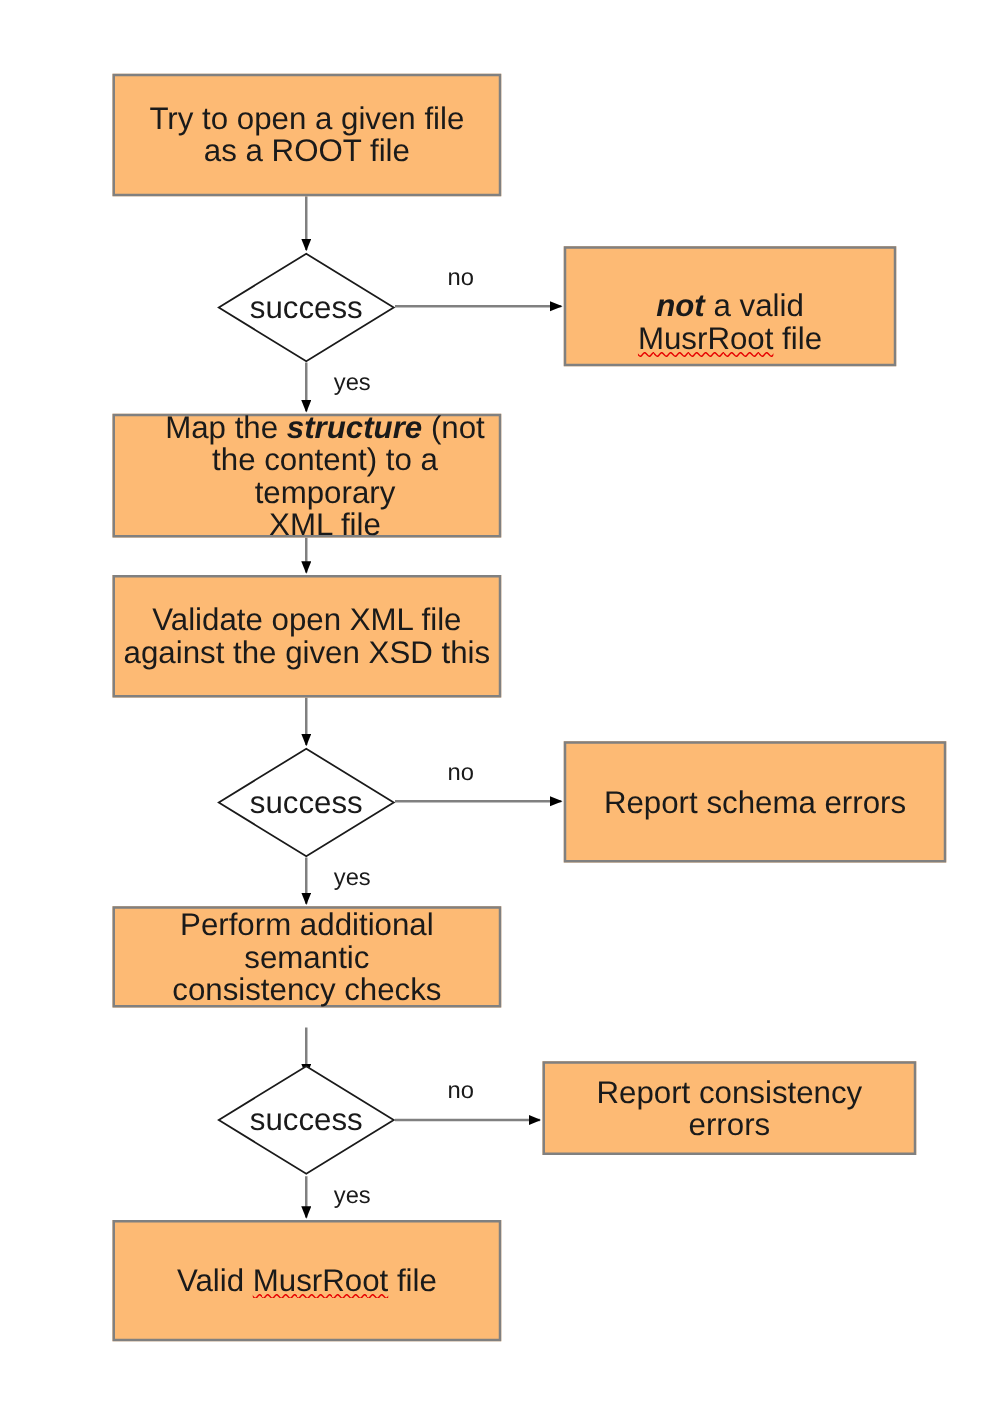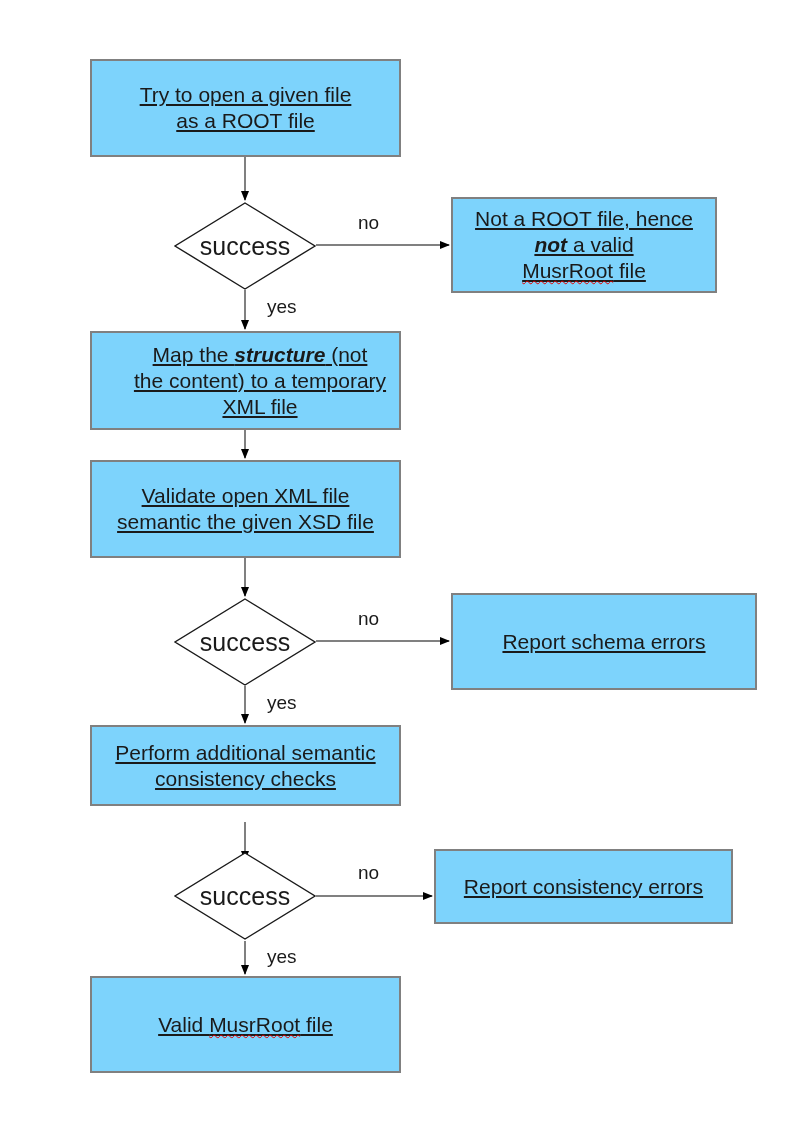--- a/index.html
+++ b/index.html
@@ -22,31 +22,30 @@
     top: 0;
     width: 794px;
     height: 1123px;
   }
 
   
   .node-box {
     position: absolute;
     box-sizing: border-box;
     border: 2px solid #808080;
-    background: #7dd3fc;
+    background: #fdba74;
     display: flex;
     align-items: center;
     justify-content: center;
     text-align: center;
-    font-size: 21px;
+    font-size: 25px;
     line-height: 26px;
     color: #1a1a1a;
     padding: 2px 6px;
     z-index: 3;
-    text-decoration: underline;
   }
   .node-box .txt { display: block; width: 100%; }
 
   
   .diamond-wrap {
     position: absolute;
     z-index: 3;
   }
   .diamond-wrap svg {
     position: absolute;
@@ -140,41 +139,41 @@
 
   <div class="diamond-wrap" style="left:174px; top:202px; width:142px; height:88px;">
     <svg width="142" height="88" viewBox="0 0 142 88">
       <polygon points="71,1 141,44 71,87 1,44" fill="#ffffff" stroke="#1a1a1a" stroke-width="1.4"></polygon>
     </svg>
     <div class="diamond-label">success</div>
   </div>
 
   <div class="node-box" style="left:451px; top:197px; width:266px; height:96px;">
     <span class="txt">
-      <span>Not a ROOT file, hence</span><br>
+      <br>
       <span class="bi">not</span><span> a valid</span><br>
       <span class="spell">MusrRoot</span><span> file</span>
     </span>
   </div>
 
   <div class="edge-label" style="left:358px; top:212px;">no</div>
   <div class="edge-label" style="left:267px; top:296px;">yes</div>
 
   <div class="node-box" style="left:90px; top:331px; width:311px; height:99px;padding-left:35px;">
     <span class="txt">
       <span>Map the </span><span class="bi">structure</span><span> (not</span><br>
       <span>the content) to a temporary</span><br>
       <span>XML file</span>
     </span>
   </div>
 
   <div class="node-box" style="left:90px; top:460px; width:311px; height:98px;">
     <span class="txt">
       <span>Validate open XML file</span><br>
-      <span>semantic the given XSD file</span>
+      <span>against the given XSD this</span>
     </span>
   </div>
 
   <div class="diamond-wrap" style="left:174px; top:598px; width:142px; height:88px;">
     <svg width="142" height="88" viewBox="0 0 142 88">
       <polygon points="71,1 141,44 71,87 1,44" fill="#ffffff" stroke="#1a1a1a" stroke-width="1.4"></polygon>
     </svg>
     <div class="diamond-label">success</div>
   </div>
 

